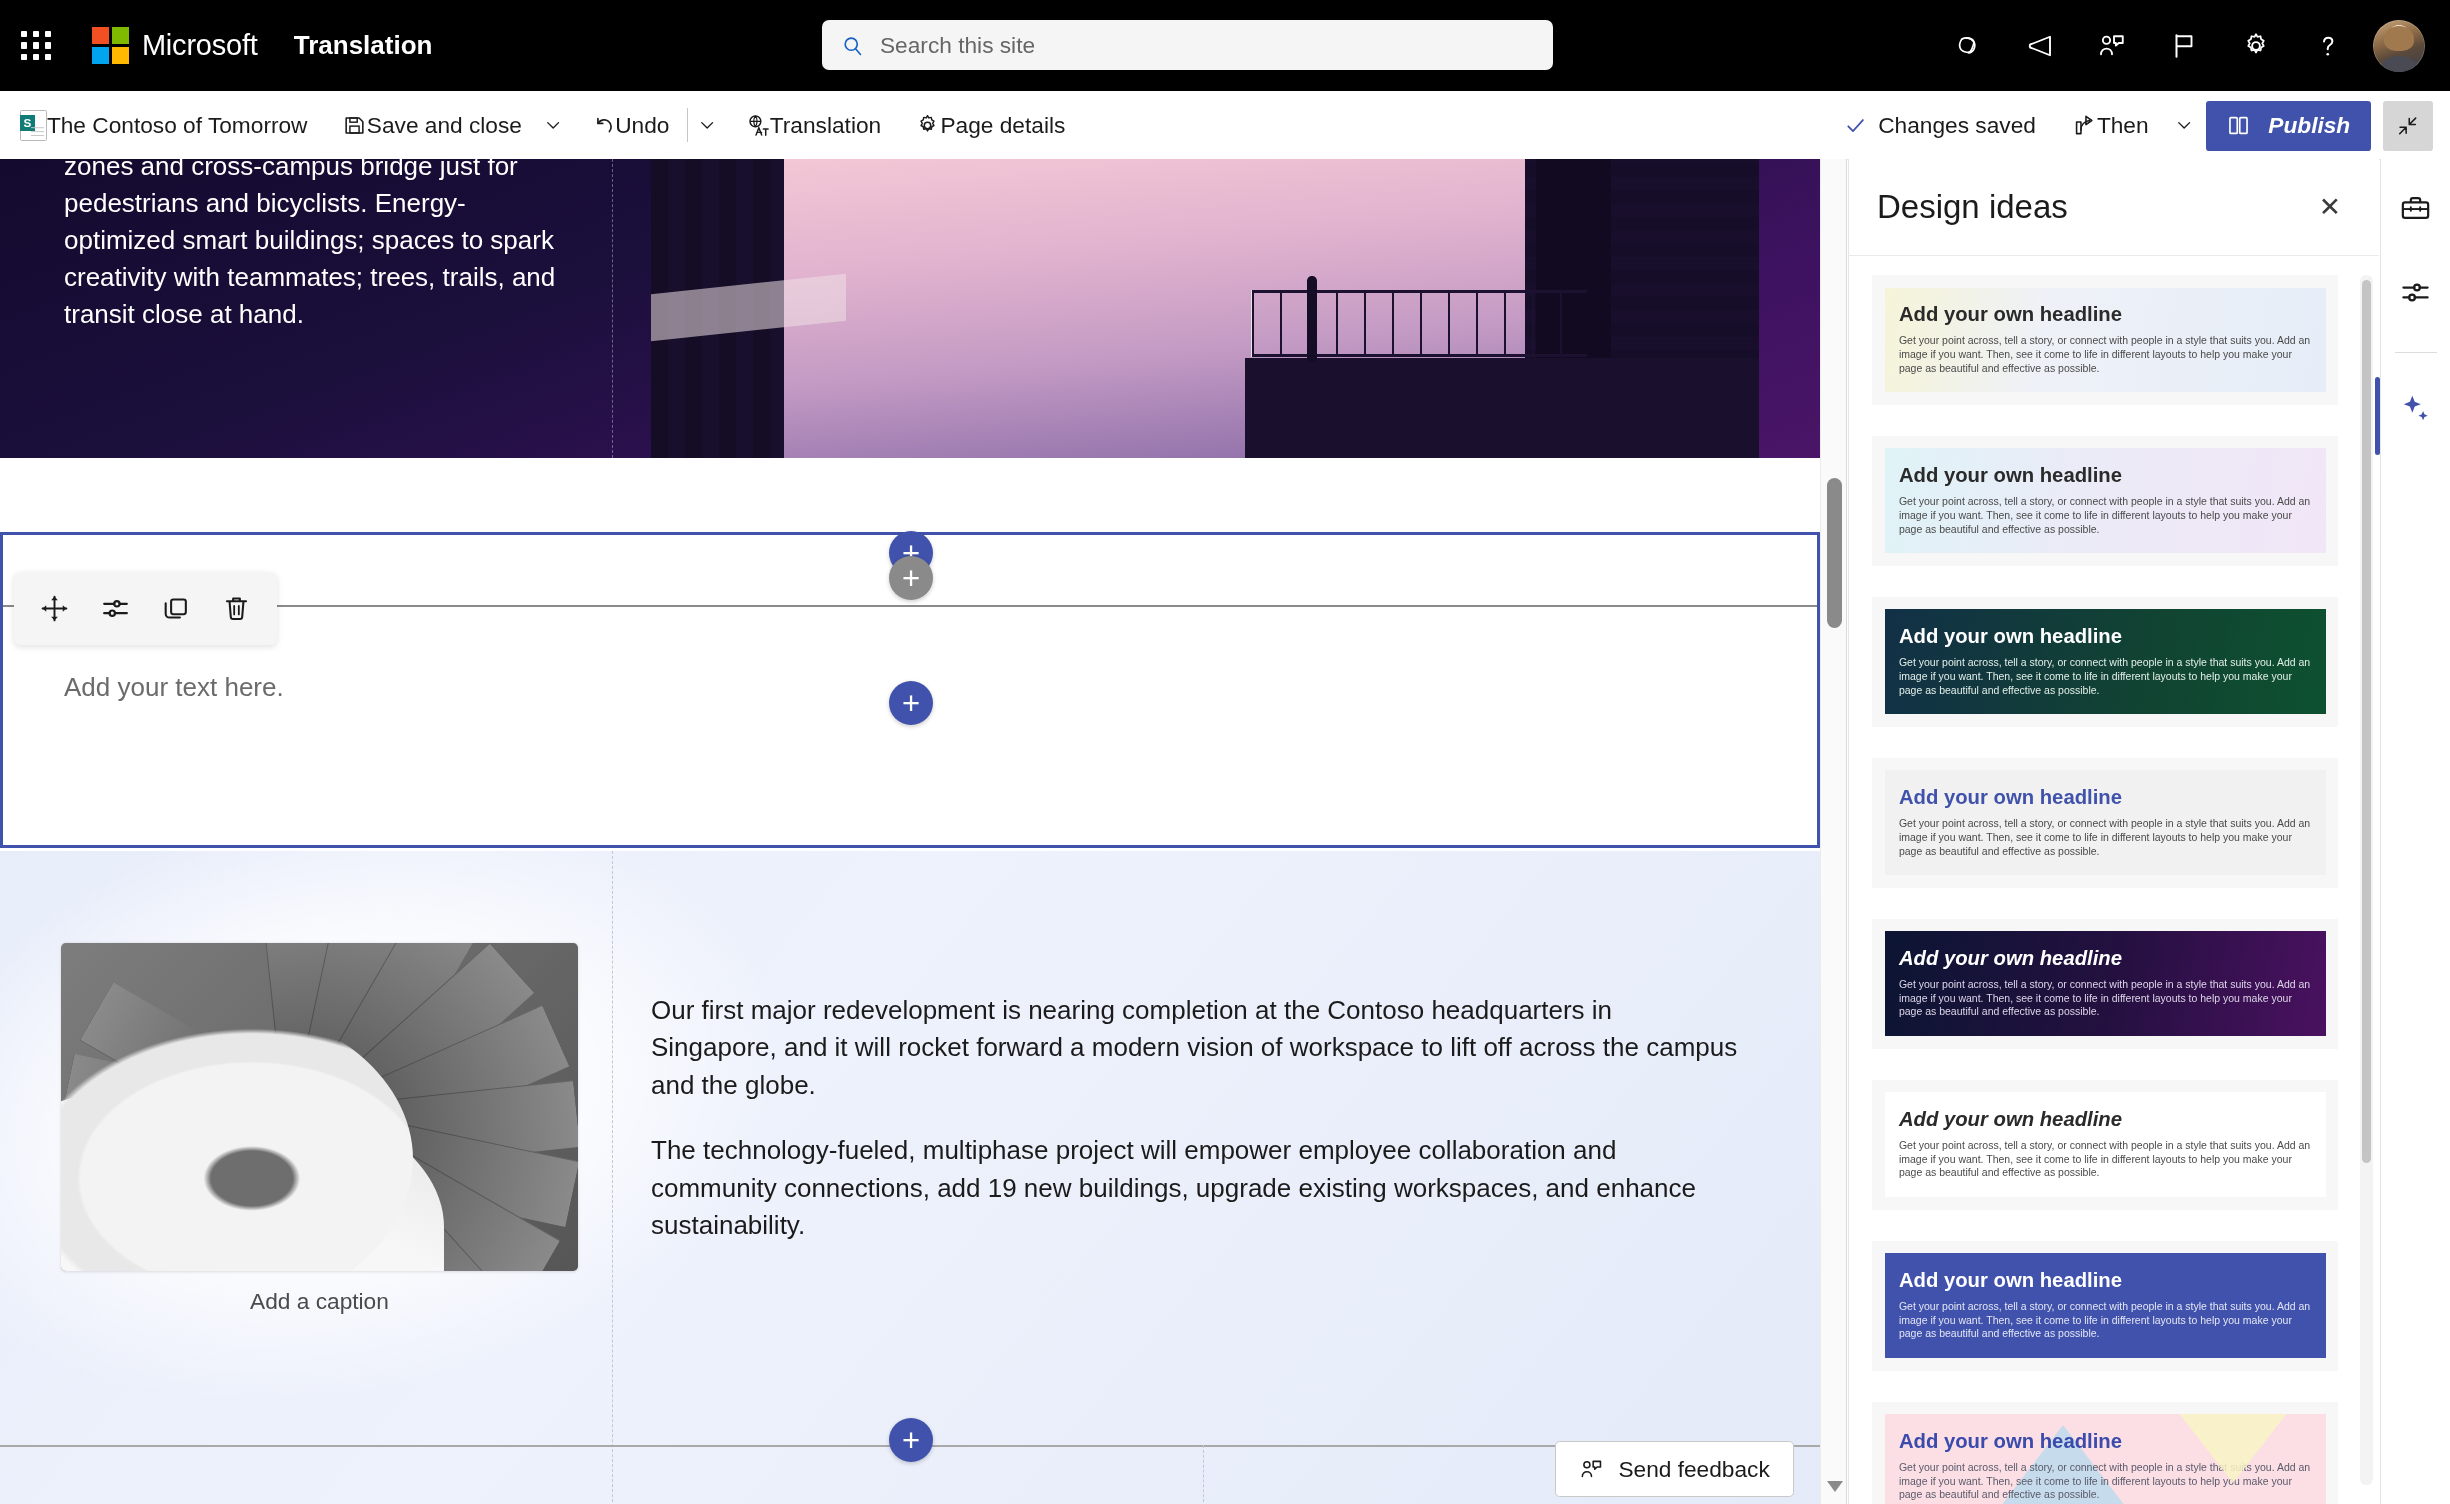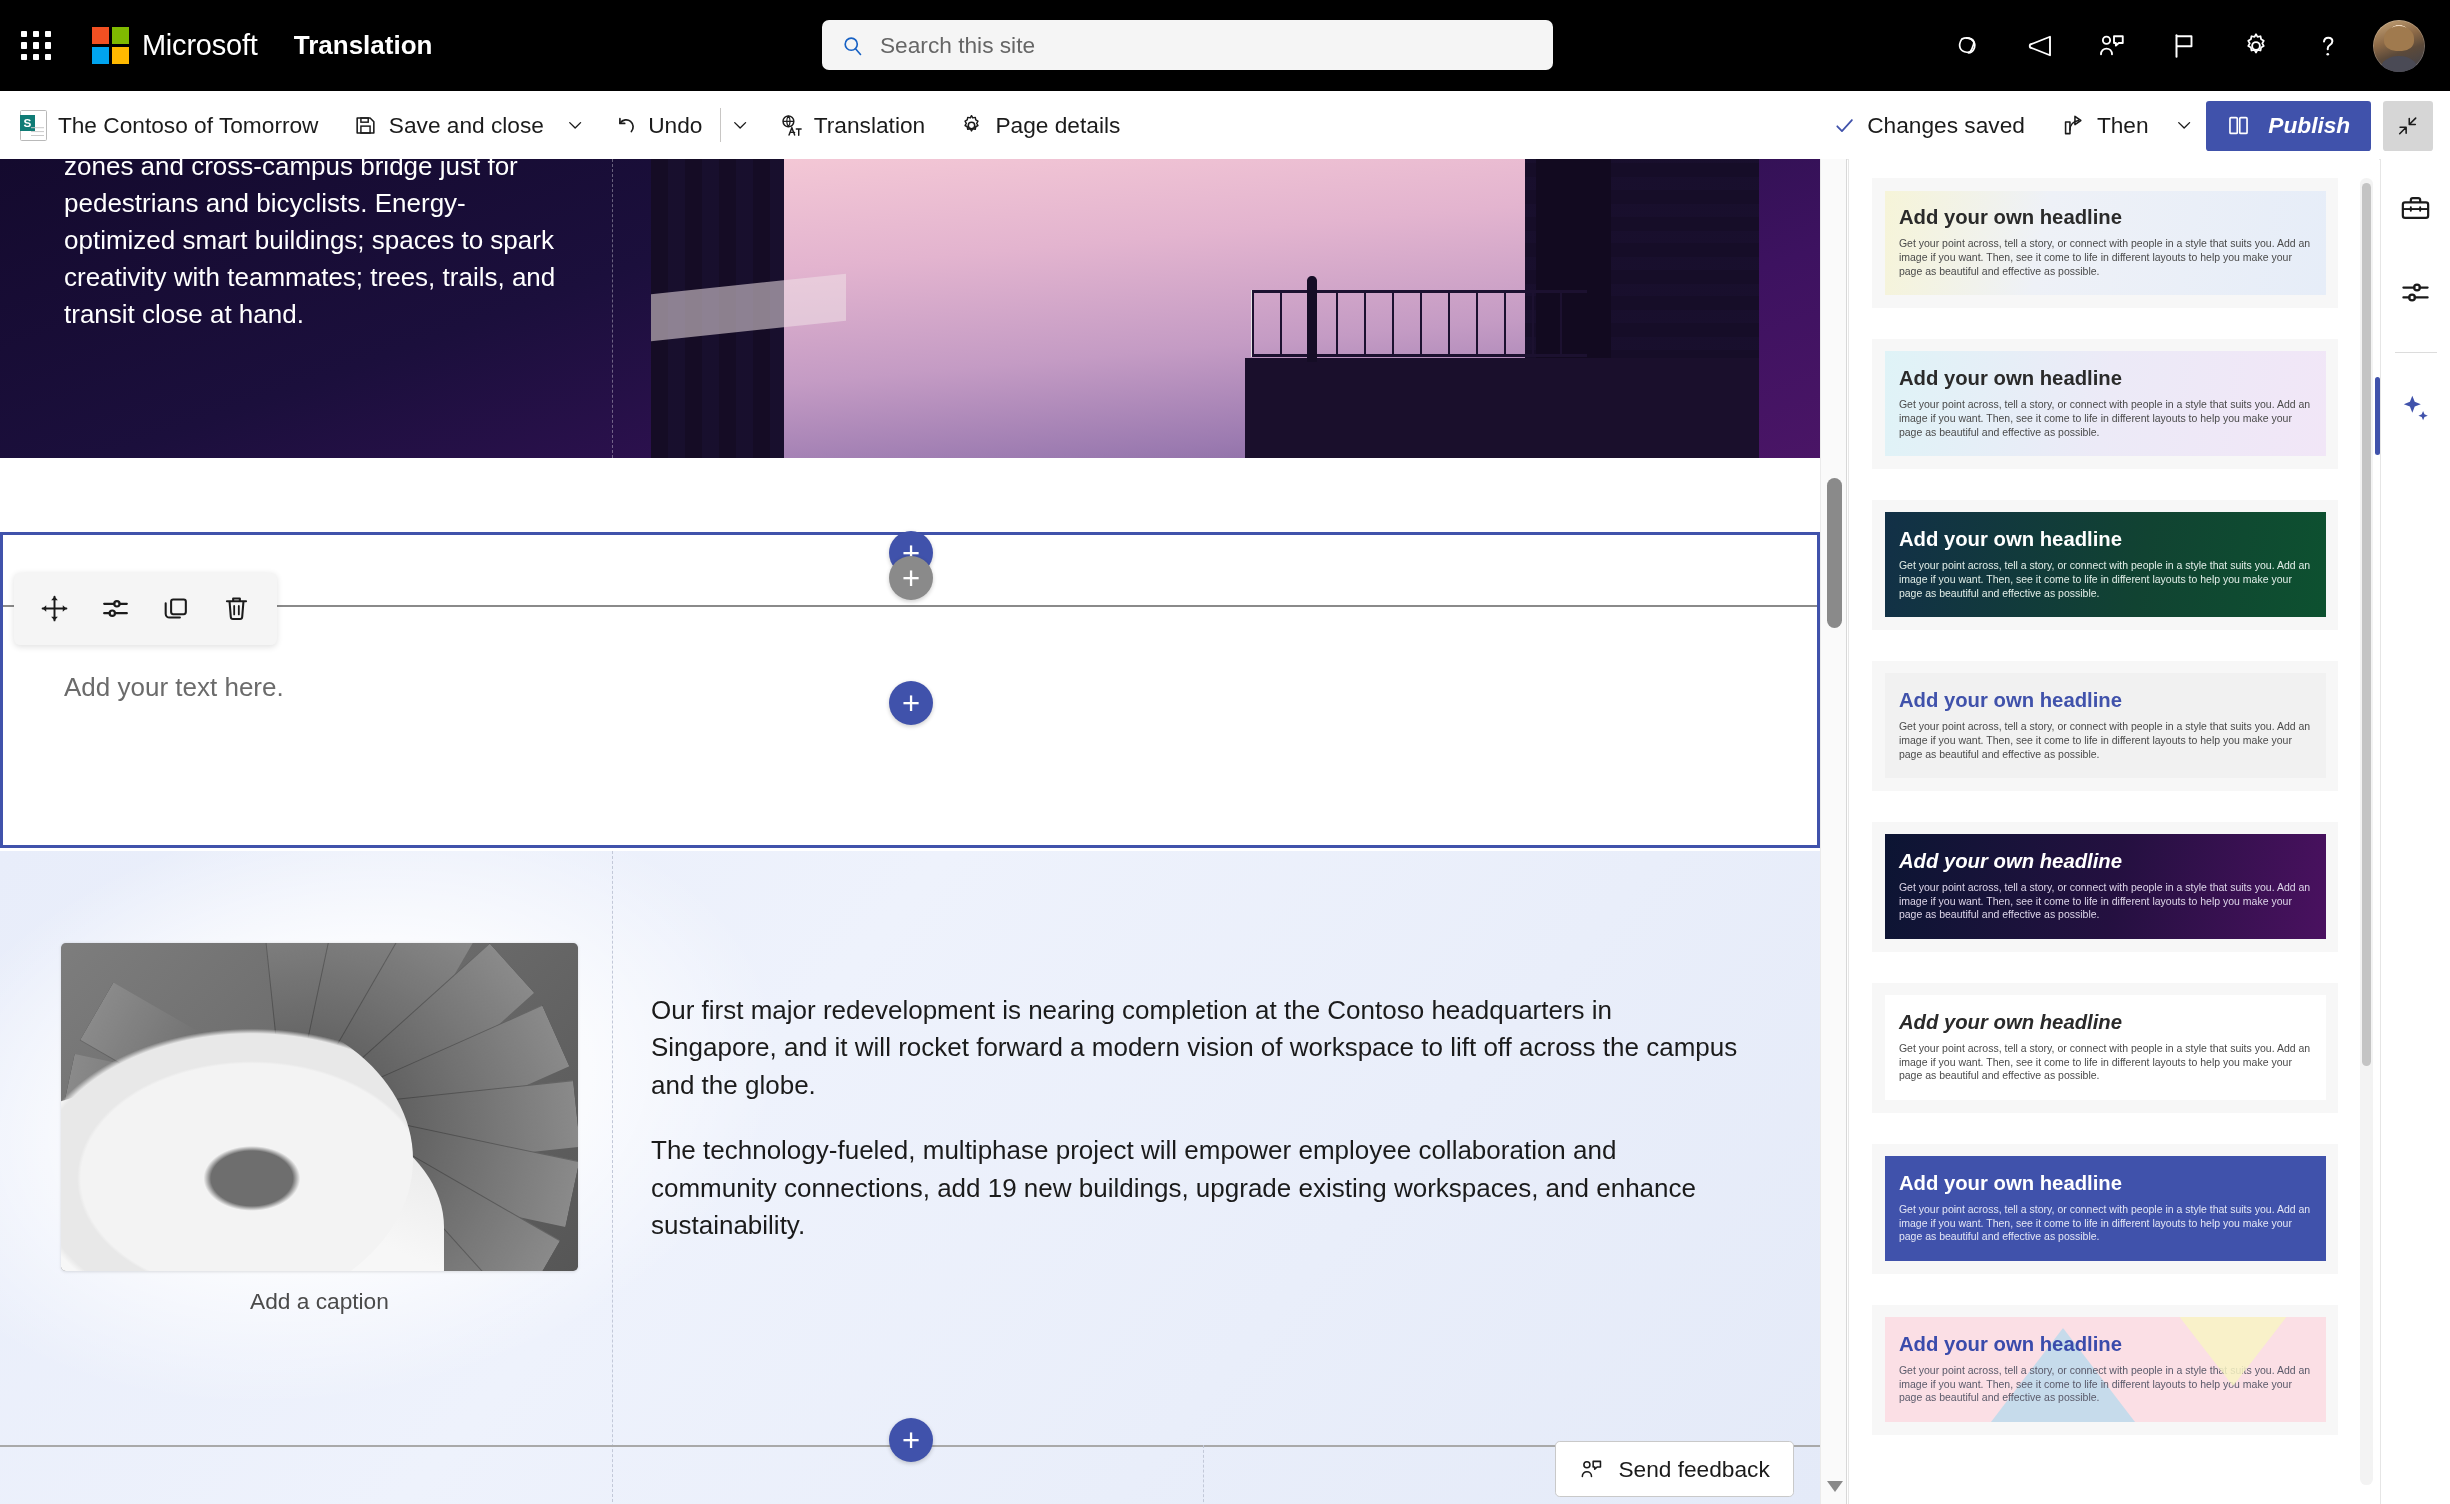--- a/index.html
+++ b/index.html
@@ -79,21 +79,21 @@
 
   
   .command-bar {
     position: absolute; left: 0; top: 91px;
     width: 2450px; height: 69px;
     background: #ffffff;
     display: flex; align-items: center;
     border-bottom: 0.8px solid #e8e8e8;
   }
   .cmd-item {
-    display: flex; align-items: center; gap: 11px;
+    display: flex; align-items: center; 
     height: 50px; padding: 0 14px; margin-left: 6.3px;
     border-radius: 3.1px; cursor: pointer;
     font-size: 22.7px; color: #1b1b1b; white-space: nowrap;
   }
   .cmd-caret {
     width: 34px; height: 50px; display: flex; align-items: center; justify-content: center;
     cursor: pointer; border-radius: 3.1px; color: #1b1b1b;
   }
   .cmd-sep { width: 0.8px; height: 34px; background: #c8c6c4; margin: 0 3.1px; }
   .page-icon {
@@ -625,20 +625,24 @@
   </svg>
   <span>Send feedback</span>
 </button>
 
 <div class="canvas-scroll">
   <div class="canvas-thumb"></div>
   <div class="scroll-arrow scroll-down"></div>
 </div>
 
 <div class="panel">
+  <div class="panel-head">
+    <span class="panel-title">Design ideas</span>
+    <div class="panel-close">✕</div>
+  </div>
   <div class="panel-body">
     <div class="ideas-list">
         <div class="idea-card t1">
           <div class="idea-inner">
             <div class="idea-head">Add your own headline</div>
             <div class="idea-body">Get your point across, tell a story, or connect with people in a style that suits you. Add an image if you want. Then, see it come to life in different layouts to help you make your page as beautiful and effective as possible.</div>
           </div>
         </div>
         <div class="idea-card t2">
           <div class="idea-inner">

